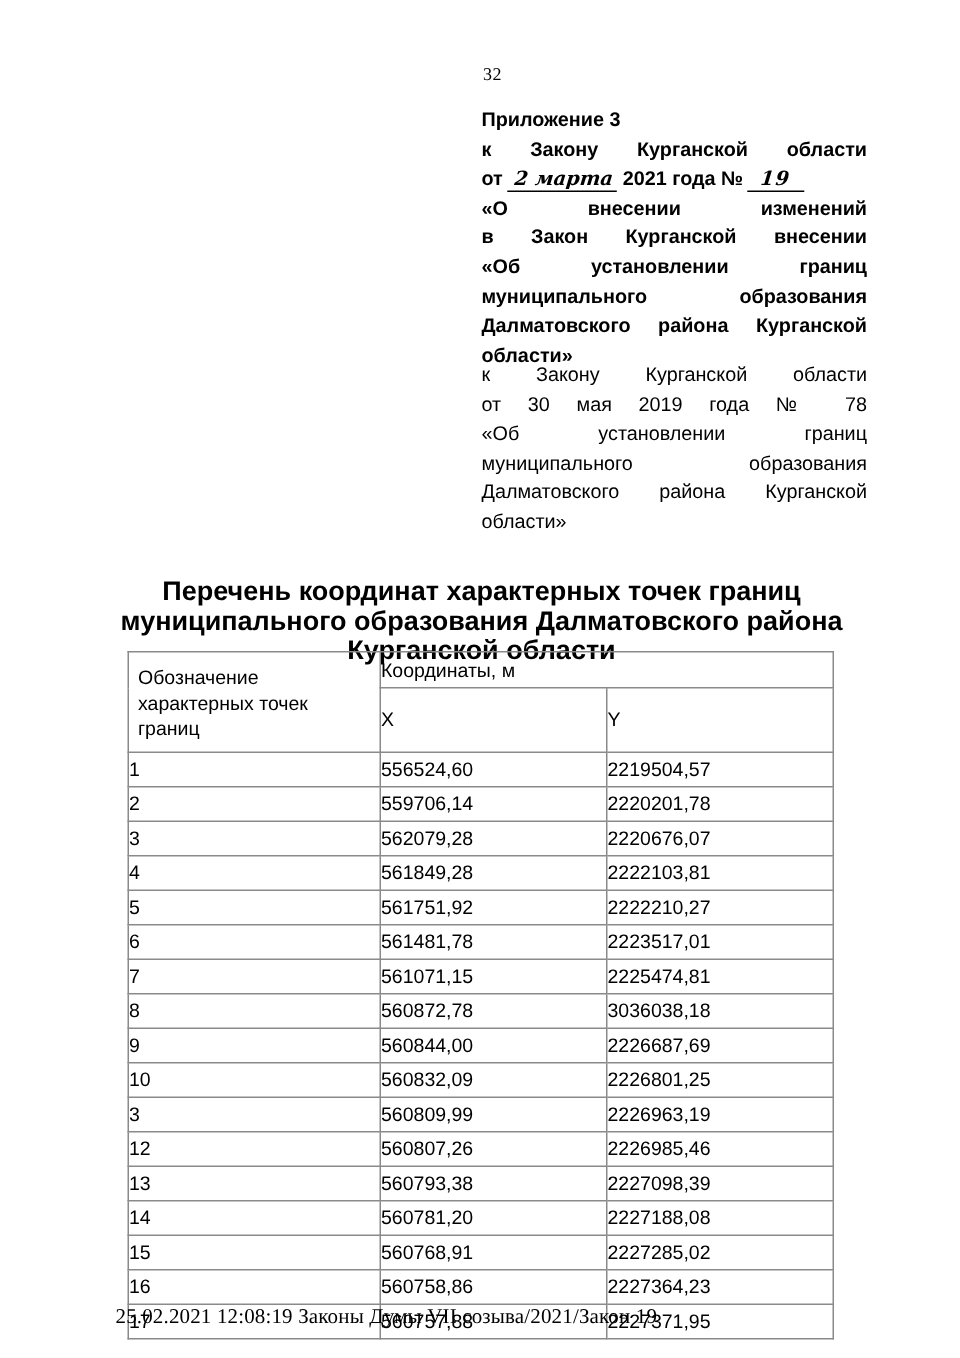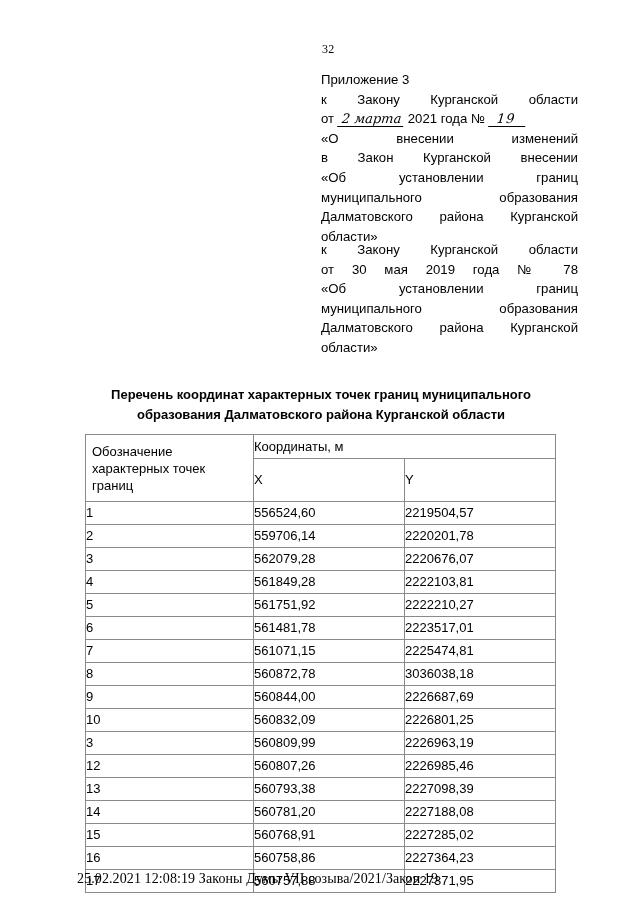--- a/index.html
+++ b/index.html
@@ -37,21 +37,21 @@
 
   
   .header-block {
     position: absolute;
     left: 321px;
     width: 257px;
     font-size: 13.2px;
     line-height: 19.6px;
     text-align: justify;
   }
-  #header-block-1 { top: 70px; }
+  #header-block-1 { top: 70px; font-weight: bold; }
   #header-block-2 { top: 240px; }
 
   .header-block .line {
     display: block;
     text-align: justify;
     text-align-last: justify;
     white-space: nowrap;
   }
   .header-block .line.plain {
     text-align-last: left;
@@ -76,21 +76,21 @@
     white-space: nowrap;
     display: block;
   }
 
   
   .doc-title {
     position: absolute;
     left: 80px;
     top: 385px;
     width: 482px;
-    font-size: 13px;
+    font-size: 18px;
     line-height: 19.5px;
     font-weight: bold;
     text-align: center;
   }
 
   
   .coords-table {
     position: absolute;
     left: 85px;
     top: 434px;

